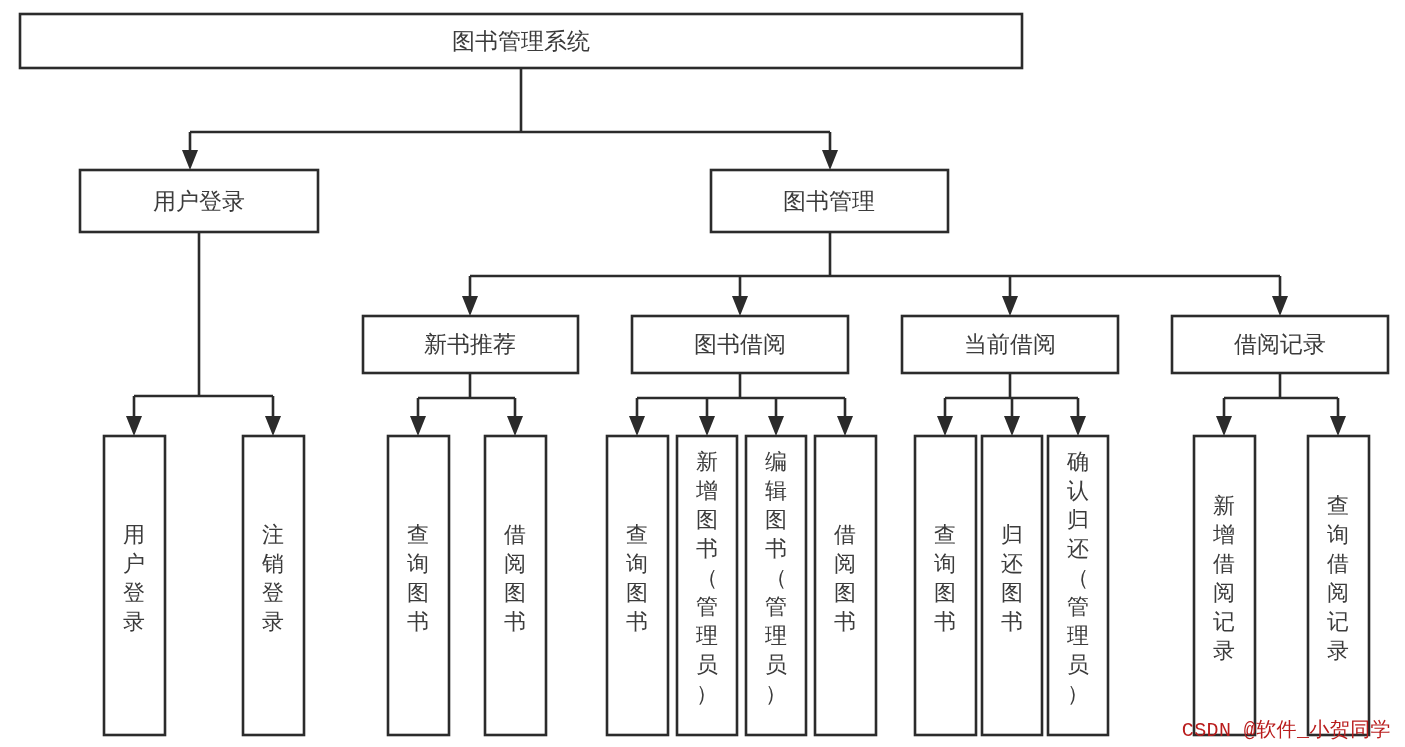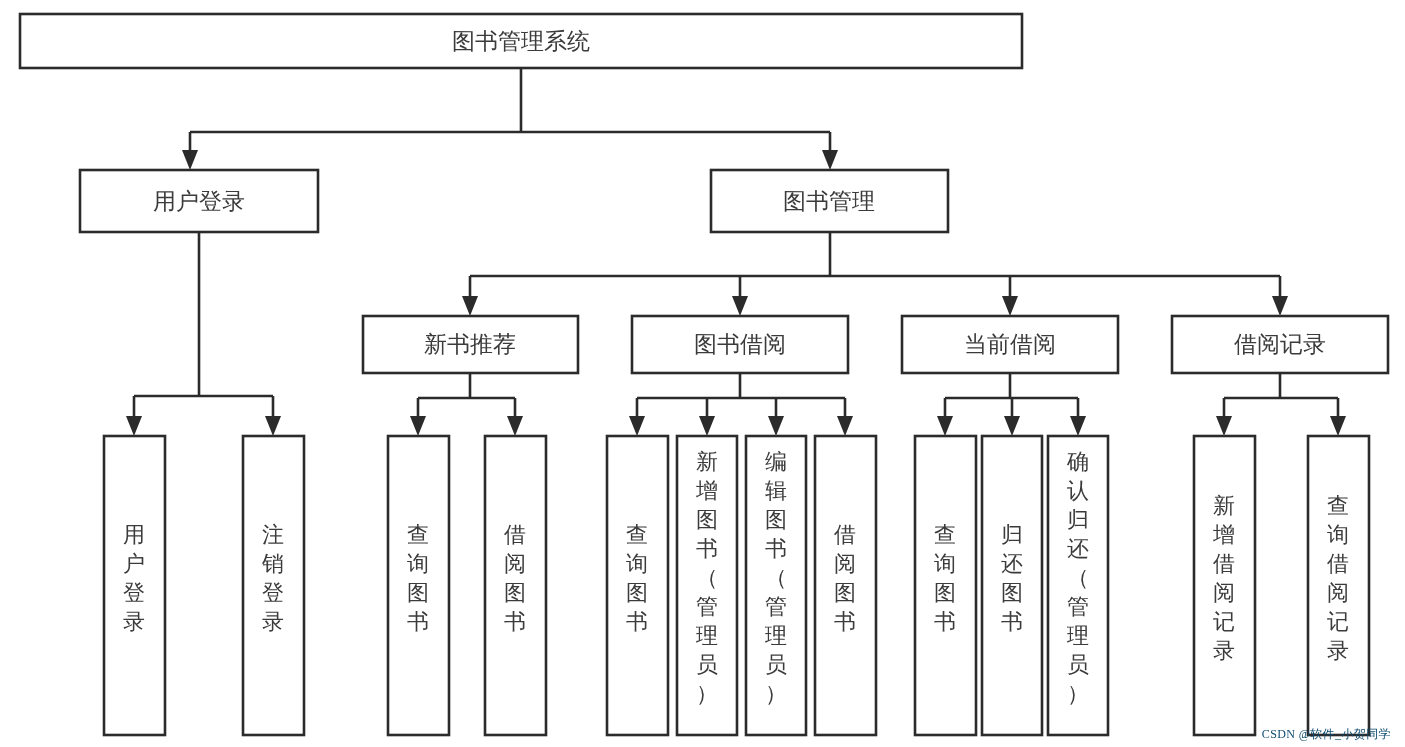--- a/index.html
+++ b/index.html
@@ -51,23 +51,23 @@
   .node-label-vertical {
     fill: #3b3b3b;
     font-family: "DejaVu Sans", "Liberation Sans", sans-serif;
     font-size: 22px;
     text-anchor: middle;
   }
   .watermark {
     position: absolute;
     right: 14px;
     bottom: 4px;
-    font-family: Liberation Serif, serif;
-    font-size: 12px;
-    color: #0c4a6e;
+    font-family: Liberation Mono, monospace;
+    font-size: 20px;
+    color: #b91c1c;
     white-space: nowrap;
     letter-spacing: 0.4px;
   }
 </style>
 </head>
 <body>
 
 <div id="diagram-root">
 
   <svg class="diagram" viewBox="0 0 1405 747" xmlns="http://www.w3.org/2000/svg">

